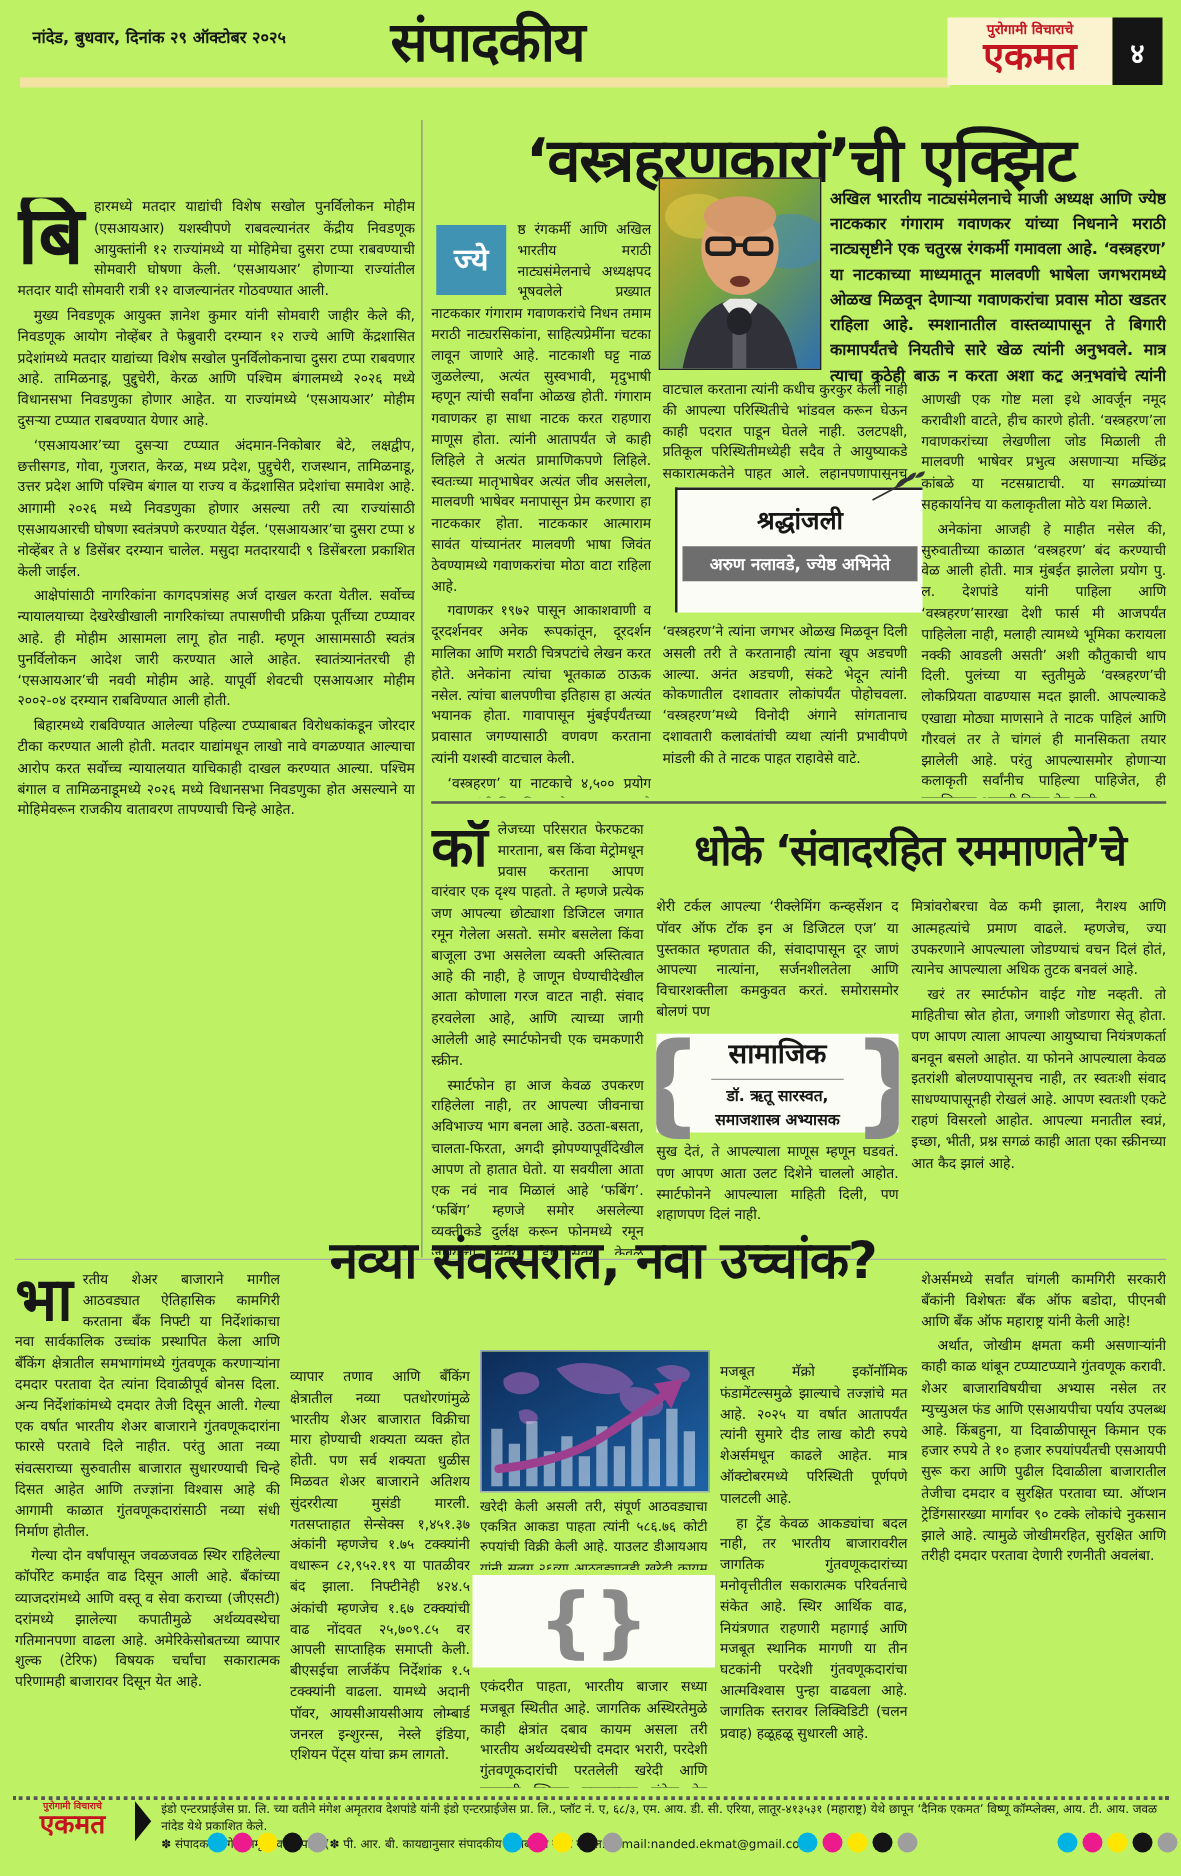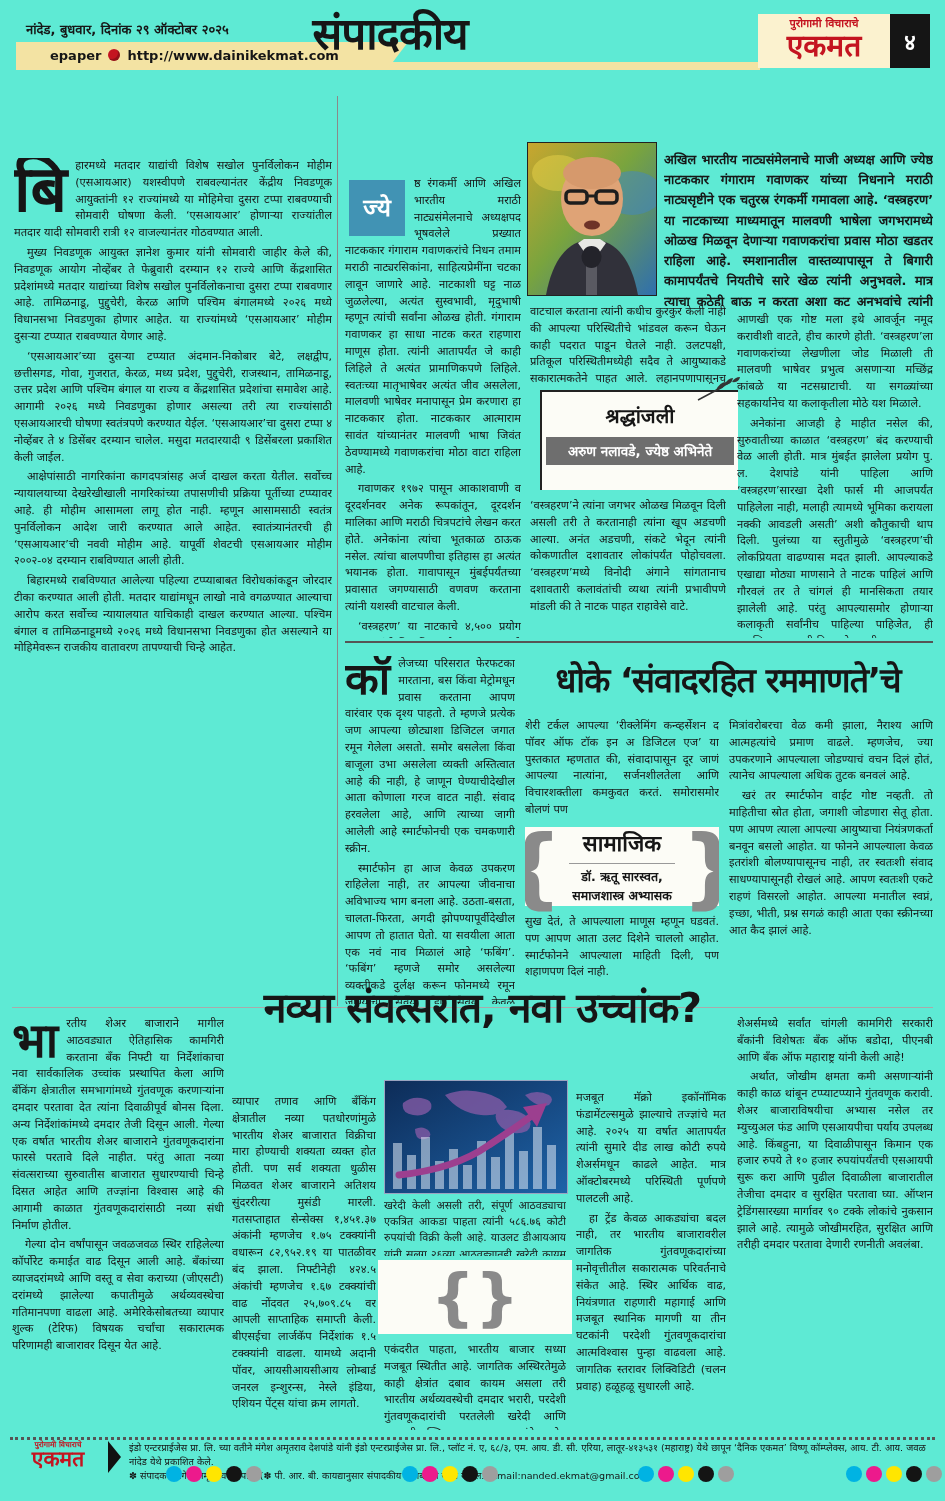--- a/index.html
+++ b/index.html
@@ -1,16 +1,16 @@
 <!DOCTYPE html>
 <html><head>
 <meta charset="utf-8">
 <style>
   html,body{margin:0;padding:0;background:#e8e8e4;}
-  .page{position:relative;width:945px;height:1501px;margin:0 auto;background:#5eead4;
+  .page{position:relative;width:945px;height:1501px;margin:0 auto;background:#bef264;
         overflow:hidden;font-family:"DejaVu Sans",sans-serif;color:#161616;}
   .abs{position:absolute;}
   
   .dateline{left:26px;top:20px;font-size:13px;font-weight:bold;white-space:nowrap;}
   .thinband{left:16px;top:62px;width:744px;height:8px;background:#f3e3a3;}
   .ribbon{left:16px;top:42px;width:392px;height:26px;background:#f3e3a3;
           clip-path:polygon(0 0,100% 0,95% 100%,0 100%);
           display:flex;align-items:center;gap:7px;padding-left:34px;box-sizing:border-box;}
   .ribbon .ep-label{font-size:13px;font-weight:bold;}
   .ep-dot{width:12px;height:12px;border-radius:50%;background:#c41420;display:inline-block;
@@ -71,41 +71,37 @@
   .cmyk{display:flex;gap:4px;}
   .cmyk .dot{width:16px;height:16px;border-radius:50%;display:inline-block;}
 </style>
 </head>
 <body>
 
 <div class="page">
 
   <div class="abs dateline">नांदेड, बुधवार, दिनांक २९ ऑक्टोबर २०२५</div>
   <div class="abs thinband"></div>
-  <div class="abs ribbon">
-    <span class="ep-label">epaper</span>
-    <span class="ep-dot"></span>
-    <span class="ep-url">http://www.dainikekmat.com</span>
-  </div>
   <div class="abs section-title">संपादकीय</div>
   <div class="abs masthead">
     <div class="tagline">पुरोगामी विचाराचे</div>
     <div class="mast-title">एकमत</div>
   </div>
   <div class="abs pagebox">४</div>
 
   <div class="abs vrule" style="left:337px;top:96px;height:910px;"></div>
   <div class="abs hrule" style="left:345px;top:641px;width:588px;height:2px;"></div>
   <div class="abs hrule" style="left:12px;top:1007px;width:921px;background:#aaa;"></div>
 
   <div class="abs body-col" style="left:14px;top:158px;width:318px;height:846px;">
     <span class="dropcap-plain">बि</span>
     <span><p>हारमध्ये मतदार याद्यांची विशेष सखोल पुनर्विलोकन मोहीम (एसआयआर) यशस्वीपणे राबवल्यानंतर केंद्रीय निवडणूक आयुक्तांनी १२ राज्यांमध्ये या मोहिमेचा दुसरा टप्पा राबवण्याची सोमवारी घोषणा केली. ‘एसआयआर’ होणाऱ्या राज्यांतील मतदार यादी सोमवारी रात्री १२ वाजल्यानंतर गोठवण्यात आली.</p><p>मुख्य निवडणूक आयुक्त ज्ञानेश कुमार यांनी सोमवारी जाहीर केले की, निवडणूक आयोग नोव्हेंबर ते फेब्रुवारी दरम्यान १२ राज्ये आणि केंद्रशासित प्रदेशांमध्ये मतदार याद्यांच्या विशेष सखोल पुनर्विलोकनाचा दुसरा टप्पा राबवणार आहे. तामिळनाडू, पुद्दुचेरी, केरळ आणि पश्चिम बंगालमध्ये २०२६ मध्ये विधानसभा निवडणुका होणार आहेत. या राज्यांमध्ये ‘एसआयआर’ मोहीम दुसऱ्या टप्प्यात राबवण्यात येणार आहे.</p><p>‘एसआयआर’च्या दुसऱ्या टप्प्यात अंदमान-निकोबार बेटे, लक्षद्वीप, छत्तीसगड, गोवा, गुजरात, केरळ, मध्य प्रदेश, पुद्दुचेरी, राजस्थान, तामिळनाडू, उत्तर प्रदेश आणि पश्चिम बंगाल या राज्य व केंद्रशासित प्रदेशांचा समावेश आहे. आगामी २०२६ मध्ये निवडणुका होणार असल्या तरी त्या राज्यांसाठी एसआयआरची घोषणा स्वतंत्रपणे करण्यात येईल. ‘एसआयआर’चा दुसरा टप्पा ४ नोव्हेंबर ते ४ डिसेंबर दरम्यान चालेल. मसुदा मतदारयादी ९ डिसेंबरला प्रकाशित केली जाईल.</p><p>आक्षेपांसाठी नागरिकांना कागदपत्रांसह अर्ज दाखल करता येतील. सर्वोच्च न्यायालयाच्या देखरेखीखाली नागरिकांच्या तपासणीची प्रक्रिया पूर्तीच्या टप्प्यावर आहे. ही मोहीम आसामला लागू होत नाही. म्हणून आसामसाठी स्वतंत्र पुनर्विलोकन आदेश जारी करण्यात आले आहेत. स्वातंत्र्यानंतरची ही ‘एसआयआर’ची नववी मोहीम आहे. यापूर्वी शेवटची एसआयआर मोहीम २००२-०४ दरम्यान राबविण्यात आली होती.</p><p>बिहारमध्ये राबविण्यात आलेल्या पहिल्या टप्प्याबाबत विरोधकांकडून जोरदार टीका करण्यात आली होती. मतदार याद्यांमधून लाखो नावे वगळण्यात आल्याचा आरोप करत सर्वोच्च न्यायालयात याचिकाही दाखल करण्यात आल्या. पश्चिम बंगाल व तामिळनाडूमध्ये २०२६ मध्ये विधानसभा निवडणुका होत असल्याने या मोहिमेवरून राजकीय वातावरण तापण्याची चिन्हे आहेत.</p></span>
   </div>
 
+  <div class="abs headline" style="left:348px;top:94px;width:585px;font-size:48px;">‘वस्त्रहरणकारां’ची एक्झिट</div>
 
   <div class="abs body-col" style="left:345px;top:176px;width:176px;height:462px;">
     <span class="dropcap-box">ज्ये</span>
     <span><p>ष्ठ रंगकर्मी आणि अखिल भारतीय मराठी नाट्यसंमेलनाचे अध्यक्षपद भूषवलेले प्रख्यात नाटककार गंगाराम गवाणकरांचे निधन तमाम मराठी नाट्यरसिकांना, साहित्यप्रेमींना चटका लावून जाणारे आहे. नाटकाशी घट्ट नाळ जुळलेल्या, अत्यंत सुस्वभावी, मृदुभाषी म्हणून त्यांची सर्वांना ओळख होती. गंगाराम गवाणकर हा साधा नाटक करत राहणारा माणूस होता. त्यांनी आतापर्यंत जे काही लिहिले ते अत्यंत प्रामाणिकपणे लिहिले. स्वतःच्या मातृभाषेवर अत्यंत जीव असलेला, मालवणी भाषेवर मनापासून प्रेम करणारा हा नाटककार होता. नाटककार आत्माराम सावंत यांच्यानंतर मालवणी भाषा जिवंत ठेवण्यामध्ये गवाणकरांचा मोठा वाटा राहिला आहे.</p><p>गवाणकर १९७२ पासून आकाशवाणी व दूरदर्शनवर अनेक रूपकांतून, दूरदर्शन मालिका आणि मराठी चित्रपटांचे लेखन करत होते. अनेकांना त्यांचा भूतकाळ ठाऊक नसेल. त्यांचा बालपणीचा इतिहास हा अत्यंत भयानक होता. गावापासून मुंबईपर्यंतच्या प्रवासात जगण्यासाठी वणवण करताना त्यांनी यशस्वी वाटचाल केली.</p><p>‘वस्त्रहरण’ या नाटकाचे ४,५०० प्रयोग करून त्यांनी विश्वविक्रम केला. या नाटकाचे ५,००० हून अधिक प्रयोग झाले.</p></span>
   </div>
 
   <div class="abs photo-frame" style="left:527px;top:142px;width:128px;height:152px;">
     <svg width="128" height="152" viewBox="0 0 128 152">
       <defs>
         <linearGradient id="pbg" x1="0" y1="0" x2="1" y2="1">

